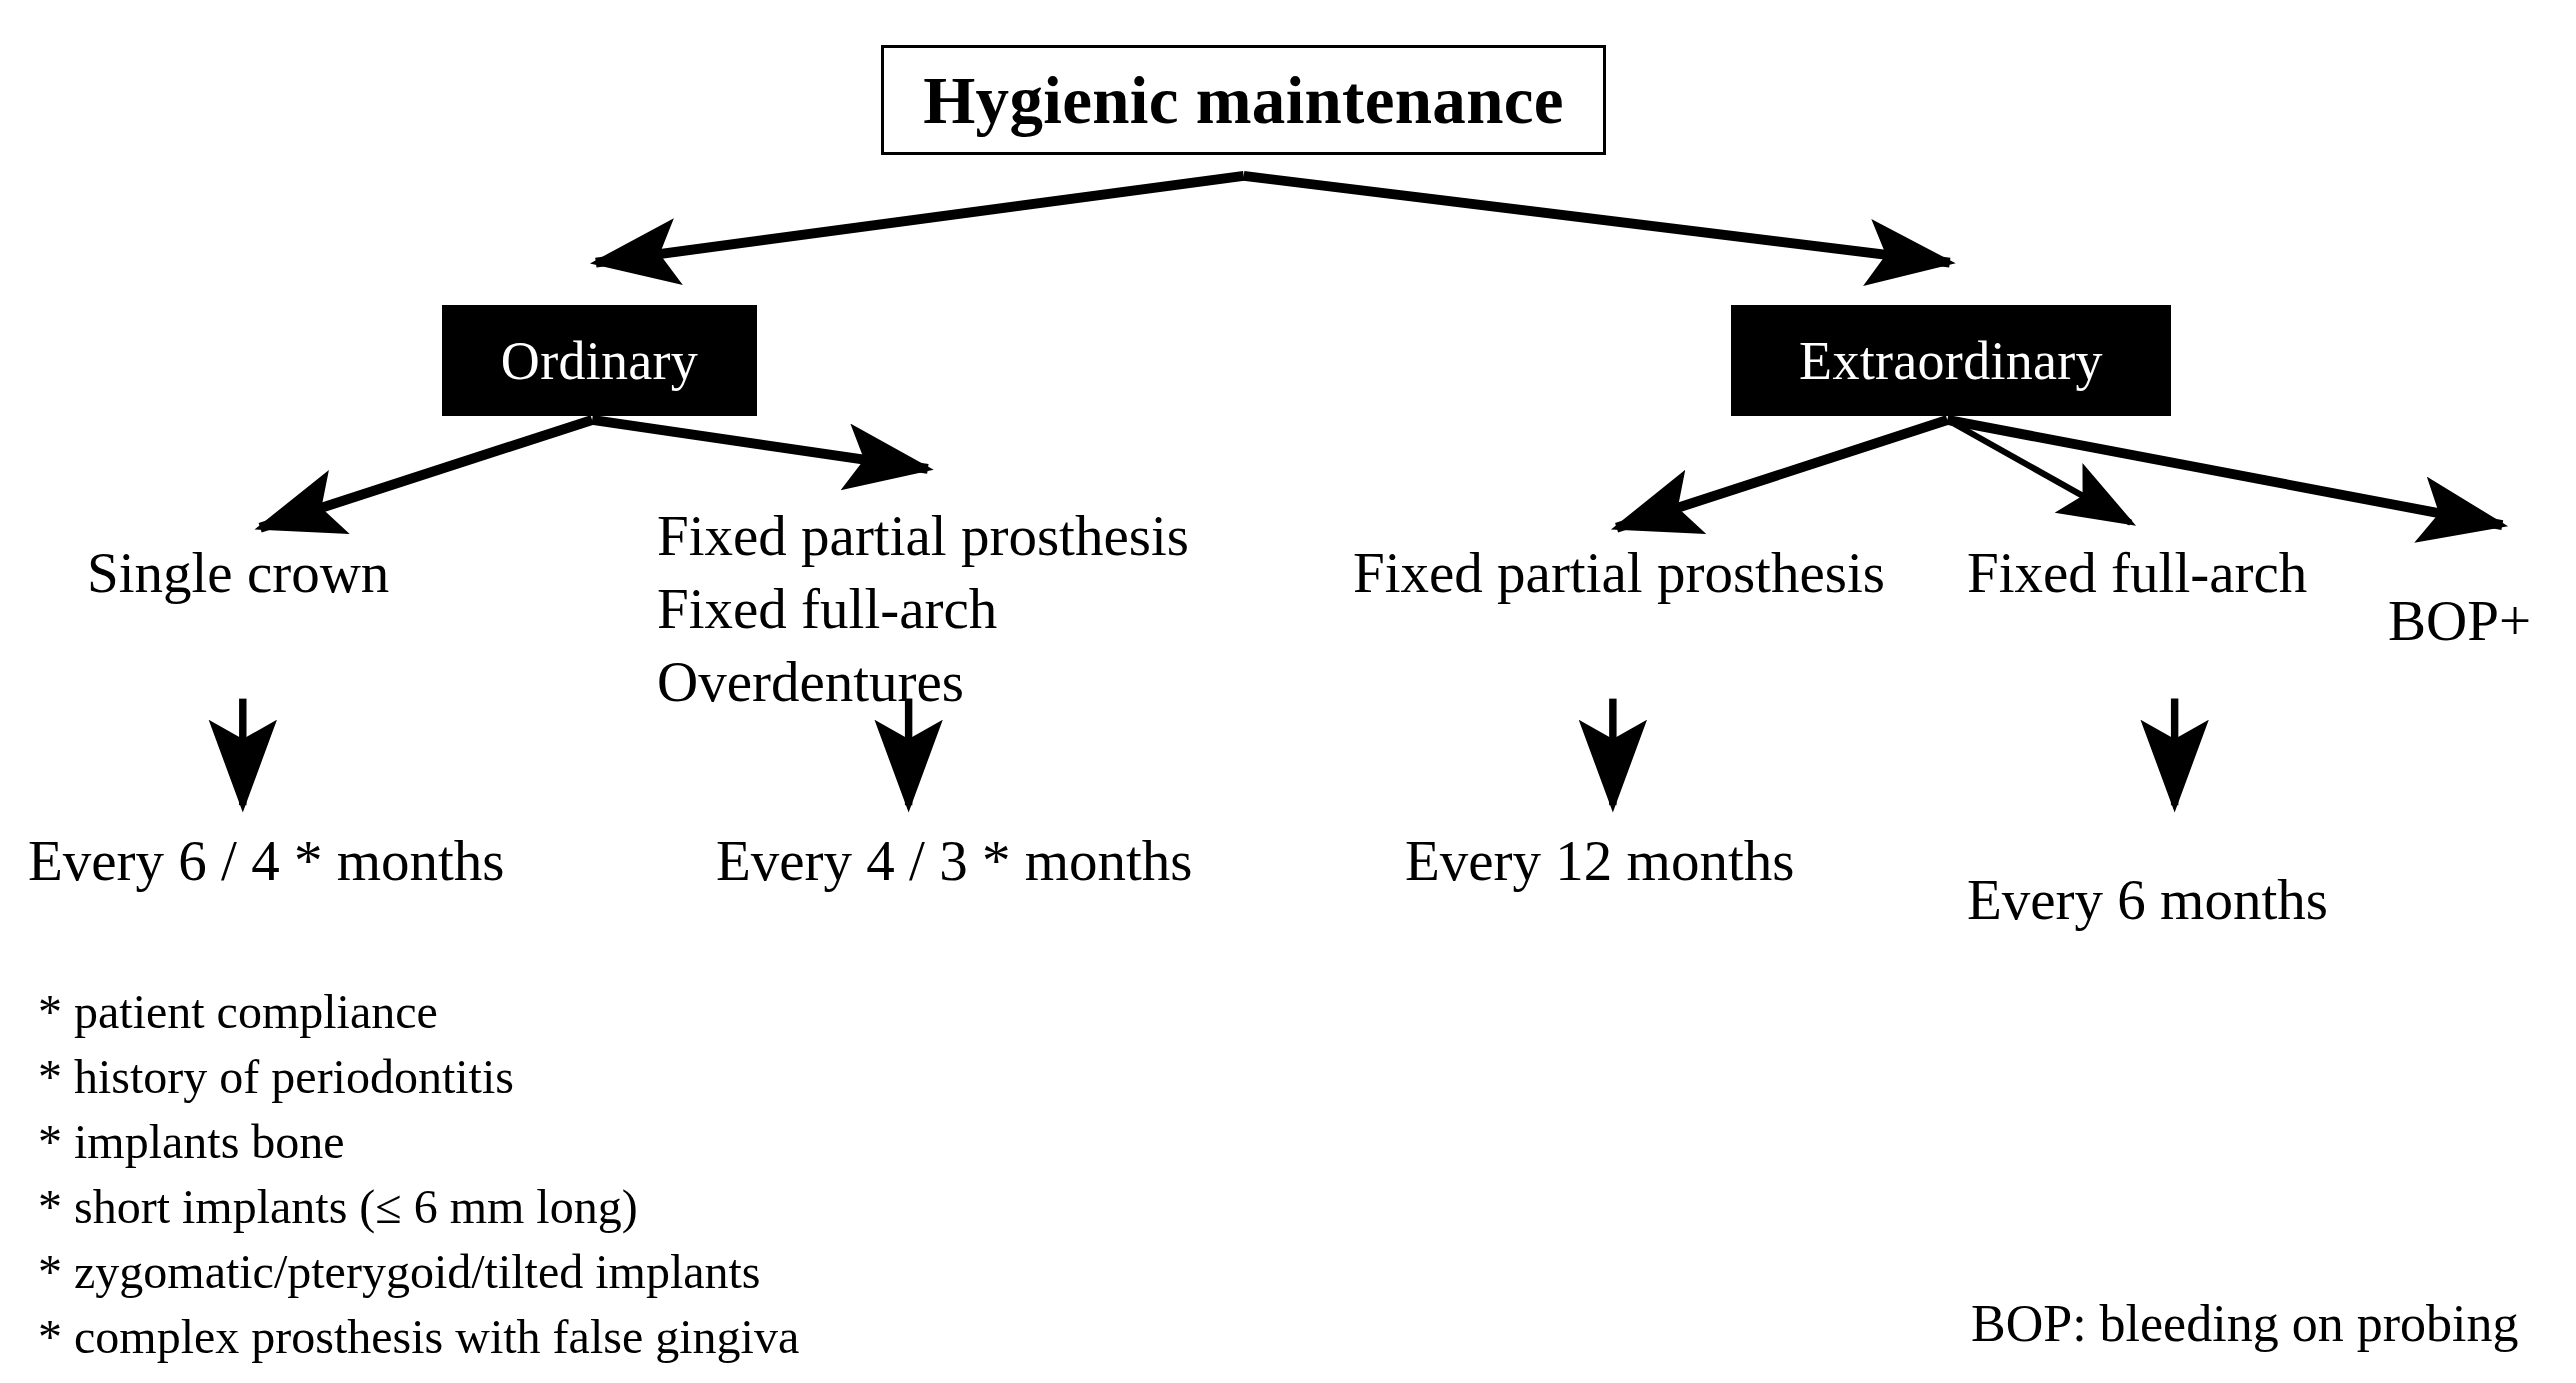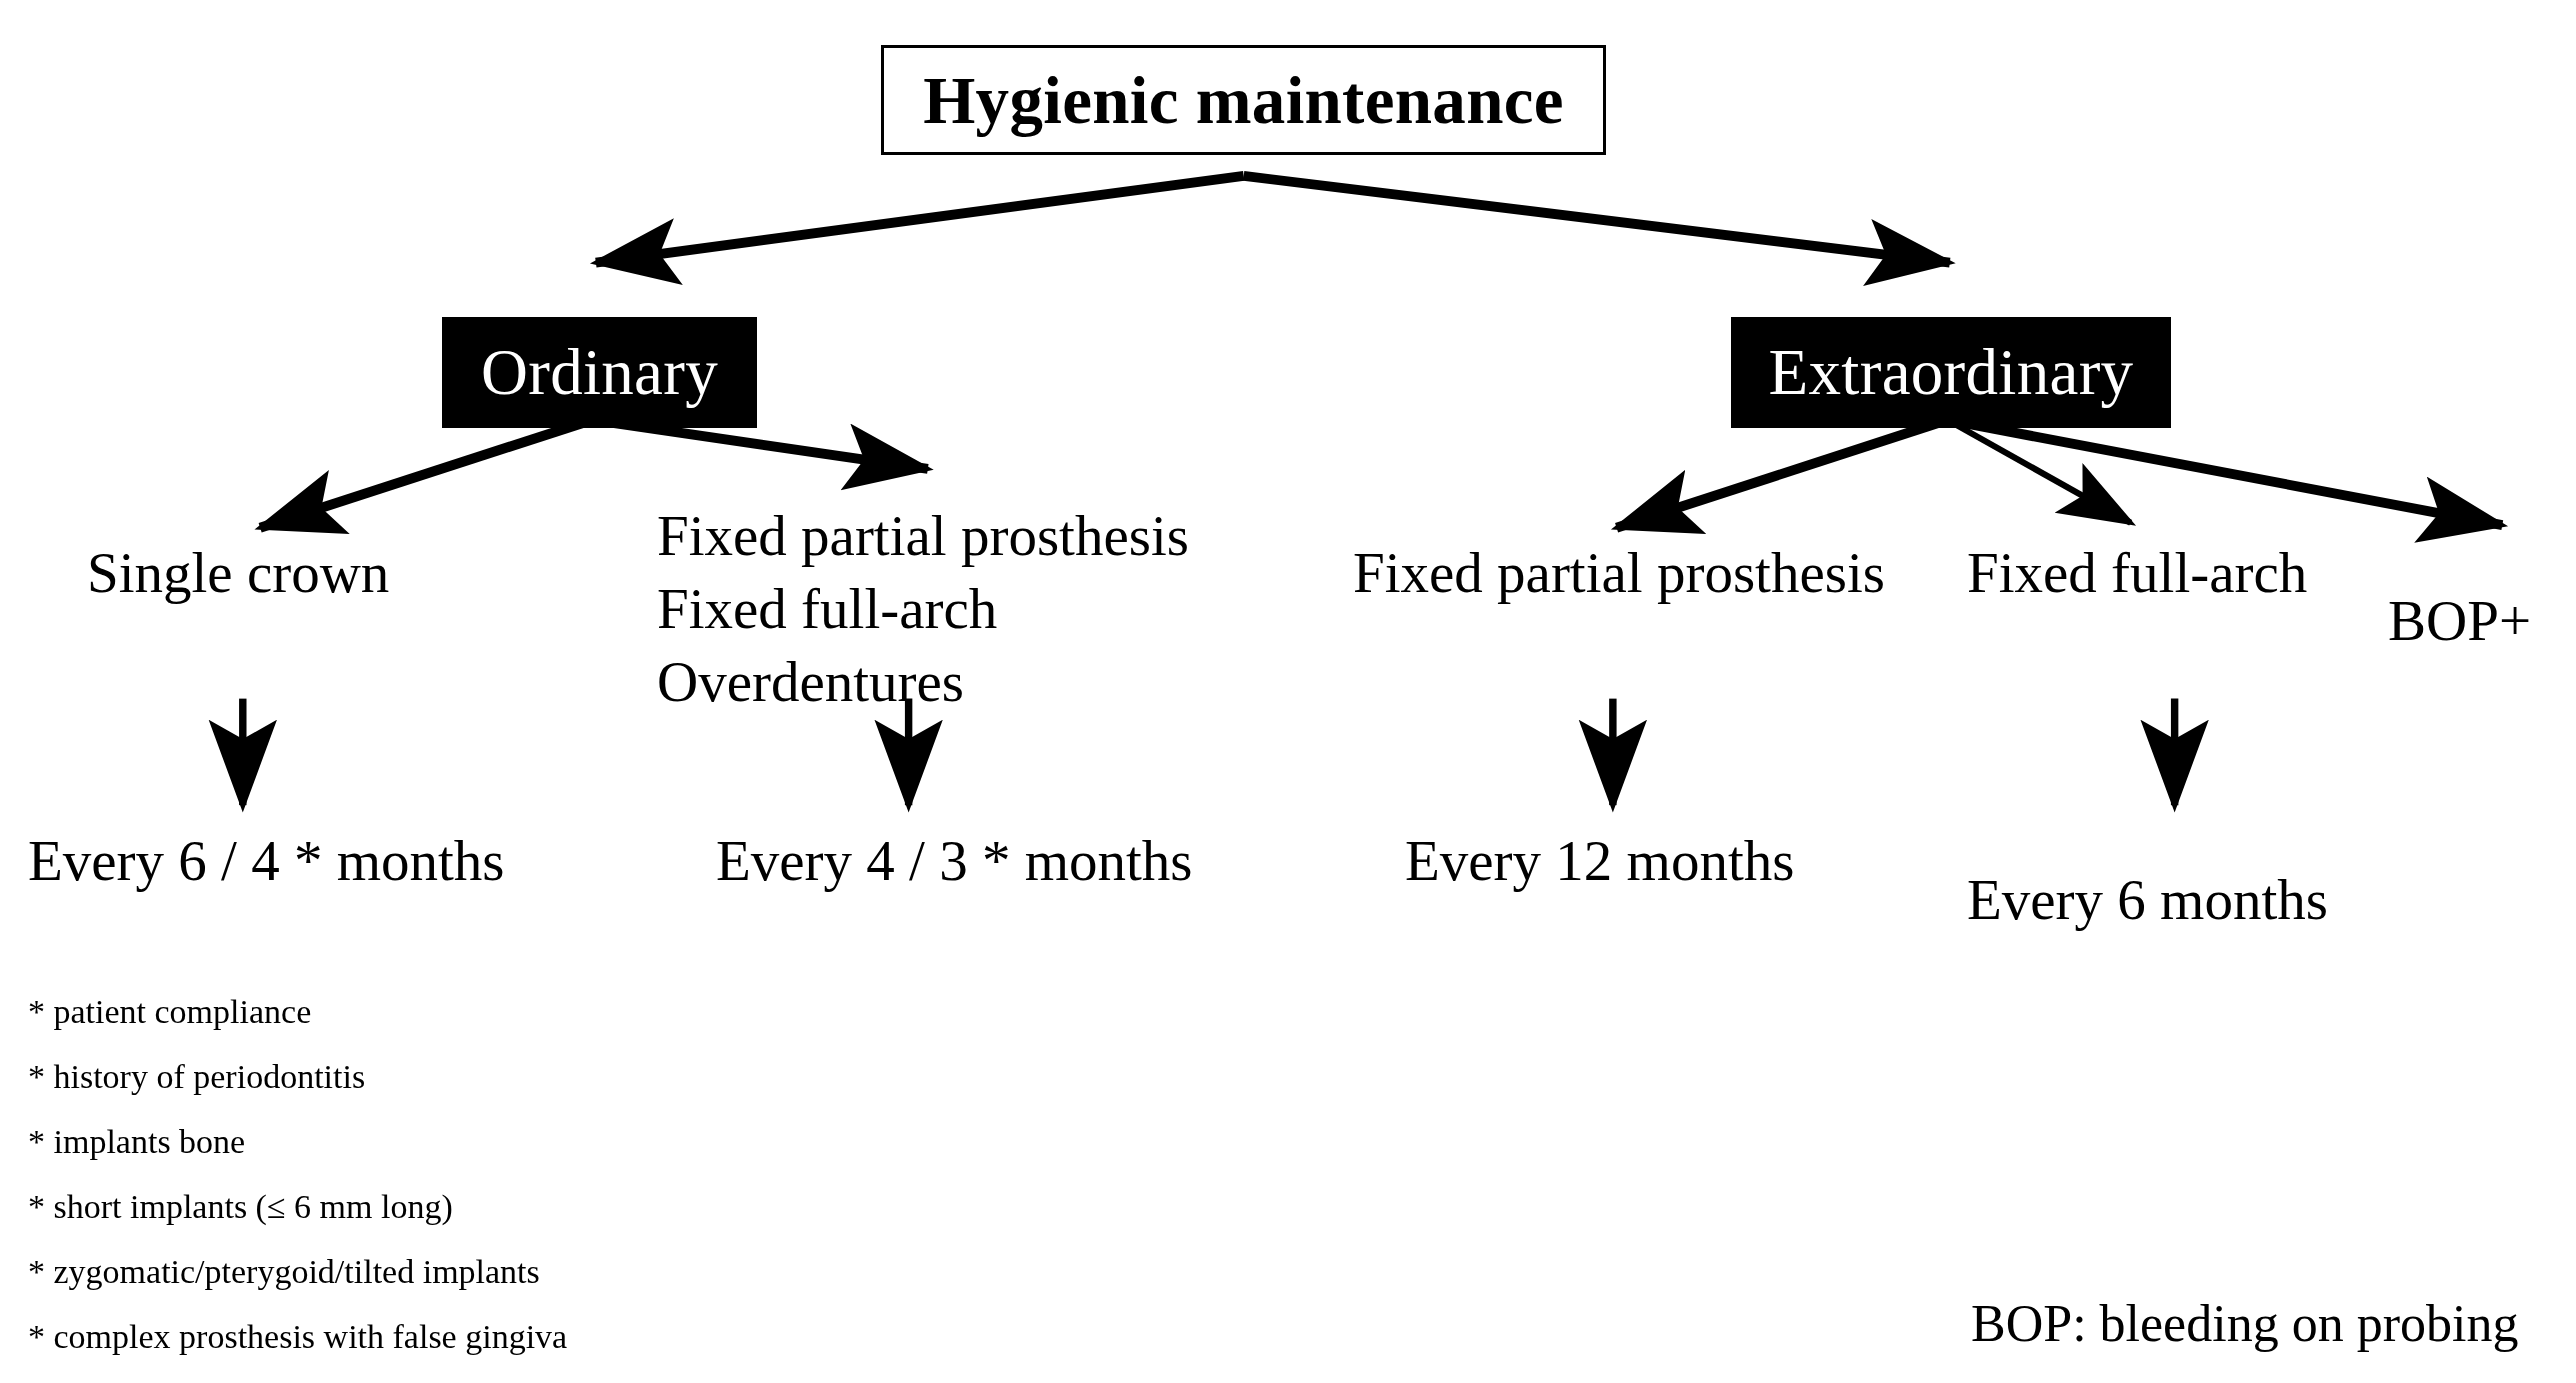--- a/index.html
+++ b/index.html
@@ -41,24 +41,23 @@
     border: 3.7px solid #000000;
     background: #ffffff;
     color: #000000;
     font-weight: bold;
     font-size: 67px;
     letter-spacing: 0.3px;
   }
   .cat-box {
     background: #000000;
     color: #ffffff;
-    font-size: 65px;
+    font-size: 54px;
     font-weight: normal;
     letter-spacing: 0.3px;
-    margin-top: 12px;
   }
   #ordinary-box {
     left: 442px;
     top: 305px;
     width: 315px;
     height: 111px;
   }
   #extraordinary-box {
     left: 1731px;
     top: 305px;
@@ -85,23 +84,23 @@
   #lbl-ex-ffa       { left: 1967px; top: 536px; }
   #lbl-ex-bop       { left: 2388px; top: 536px; margin-top: 48px; }
 
   #freq-left-1  { left: 28px;   top: 824px; }
   #freq-left-2  { left: 716px; top: 824px; }
   #freq-right-1 { left: 1405px; top: 824px; }
   #freq-right-2 { left: 1967px; top: 824px; margin-top: 39px; }
 
   #footnotes {
     position: absolute;
-    left: 28px;
+    left: 38px;
     top: 979px;
-    font-size: 34px;
+    font-size: 48px;
     line-height: 65px;
     color: #000000;
   }
   #footnotes .fn-line { white-space: nowrap; }
 
   #legend {
     position: absolute;
     right: 13.6px;
     top: 1291px;
     font-size: 52px;

